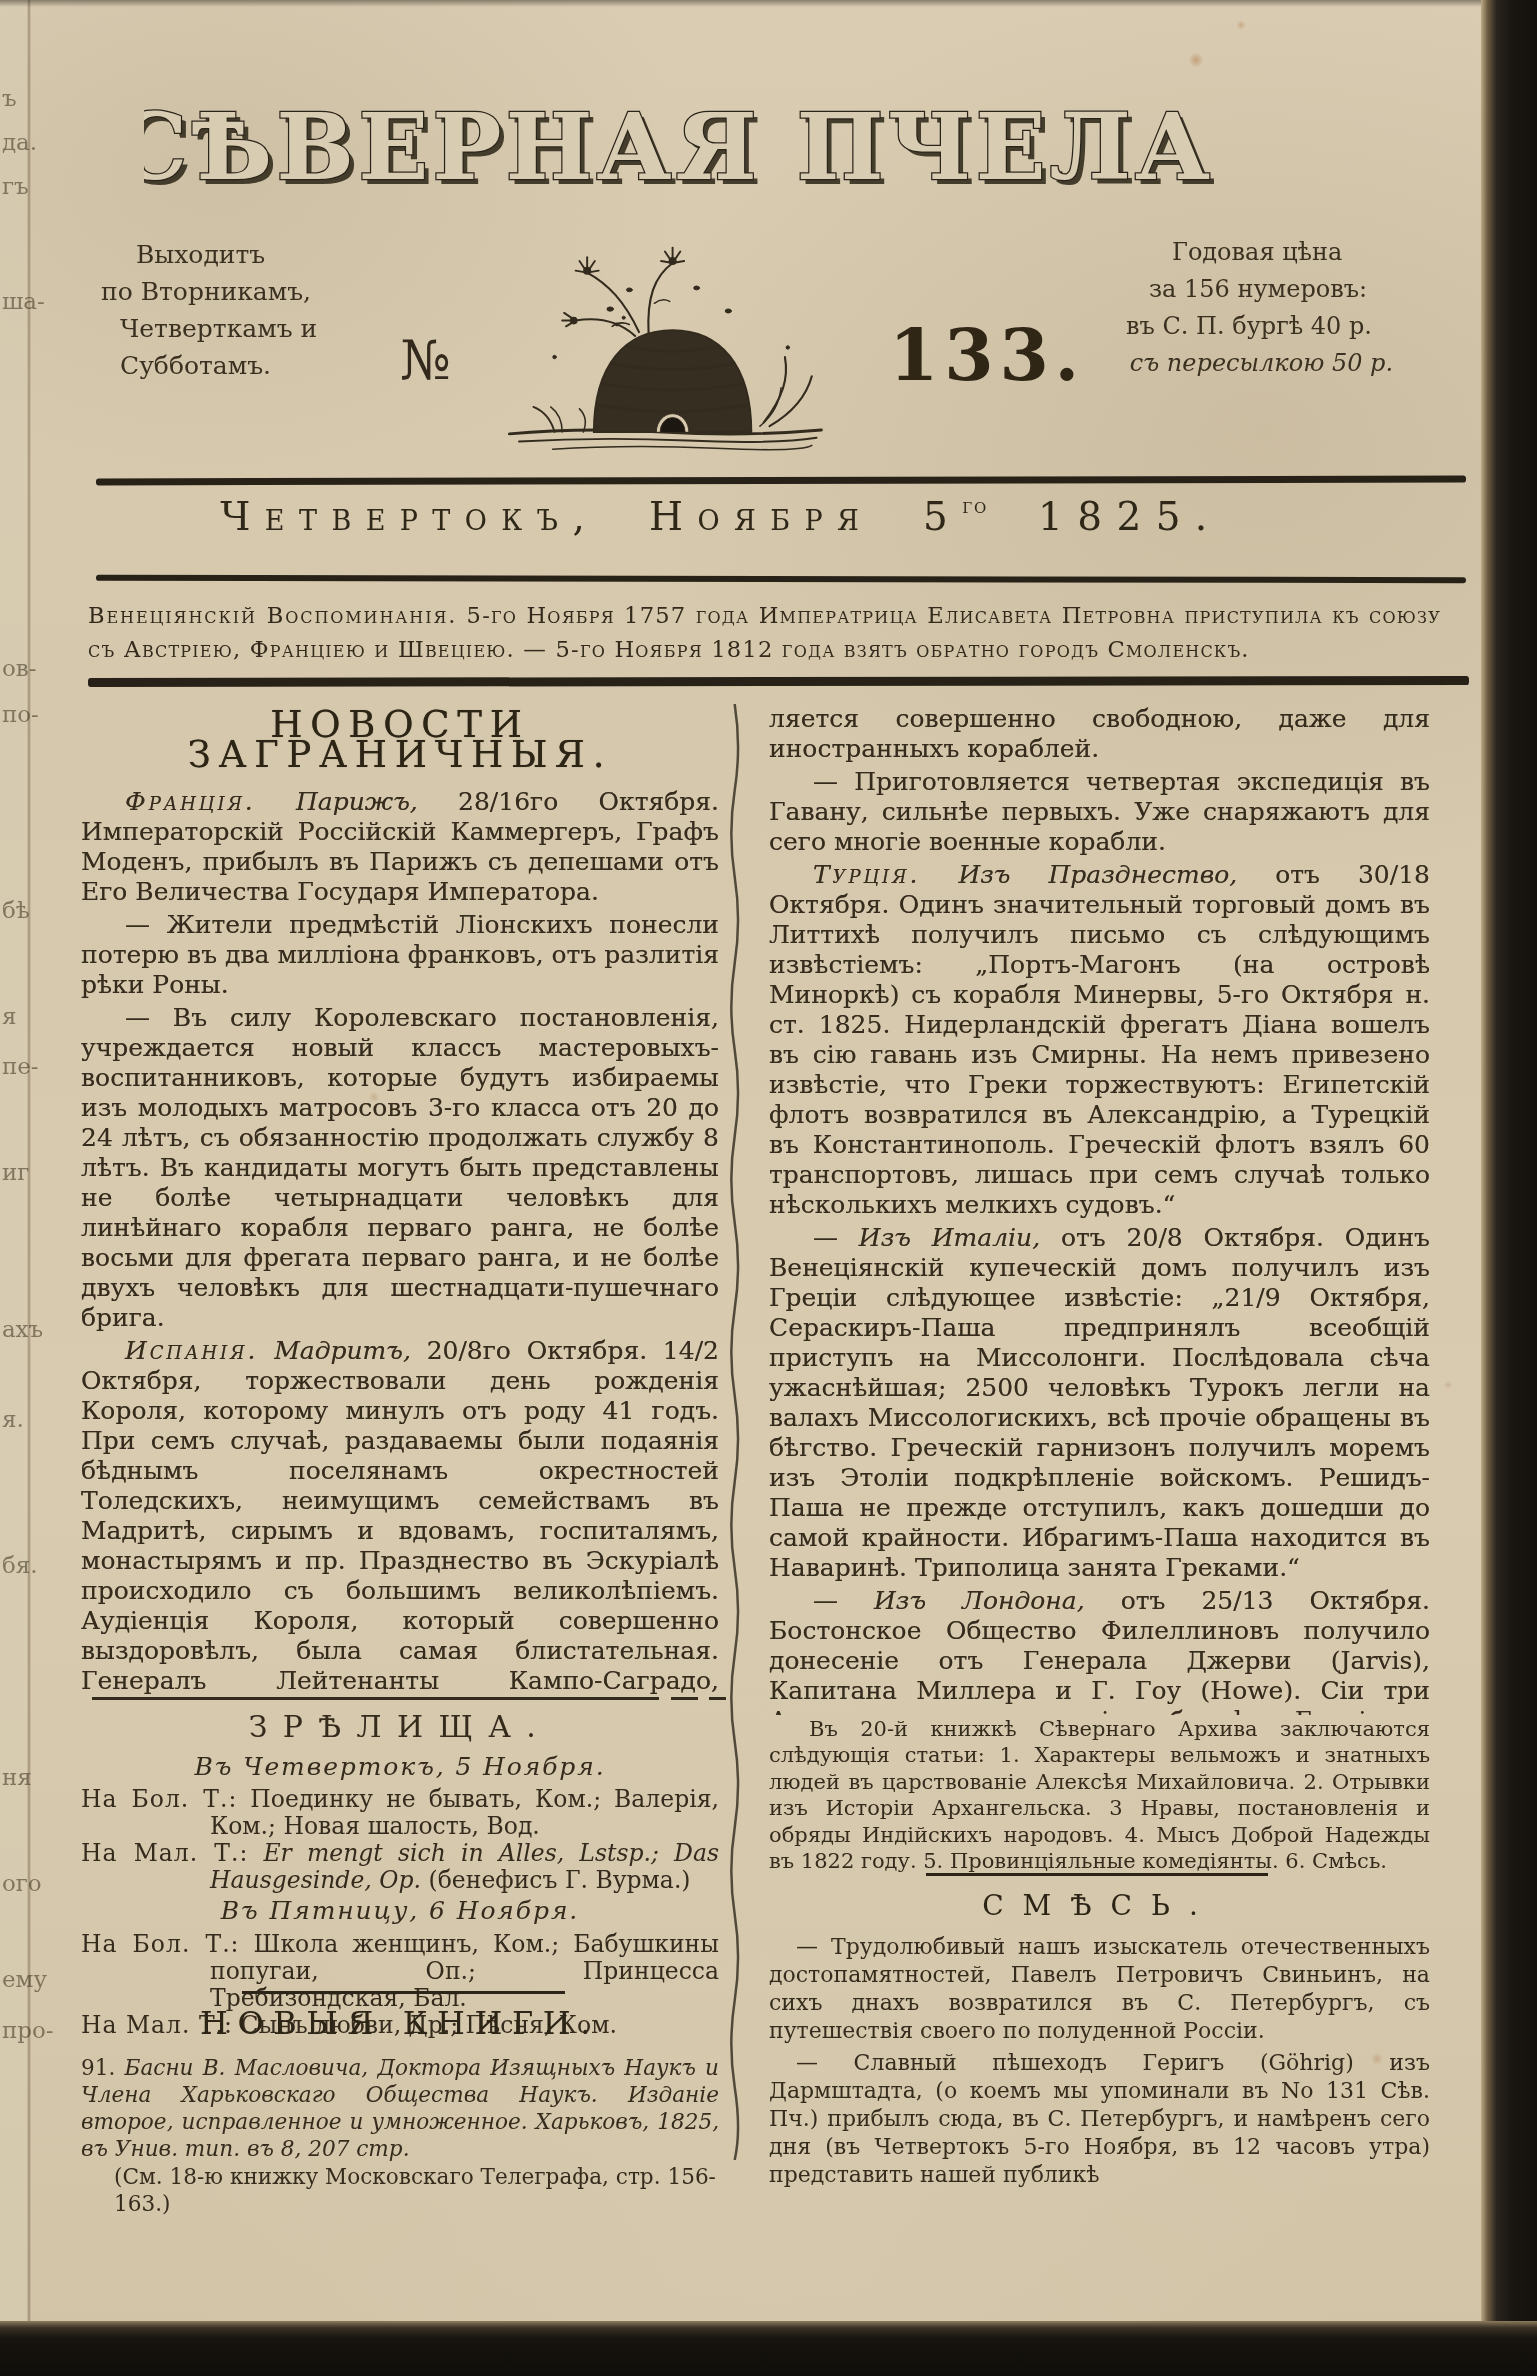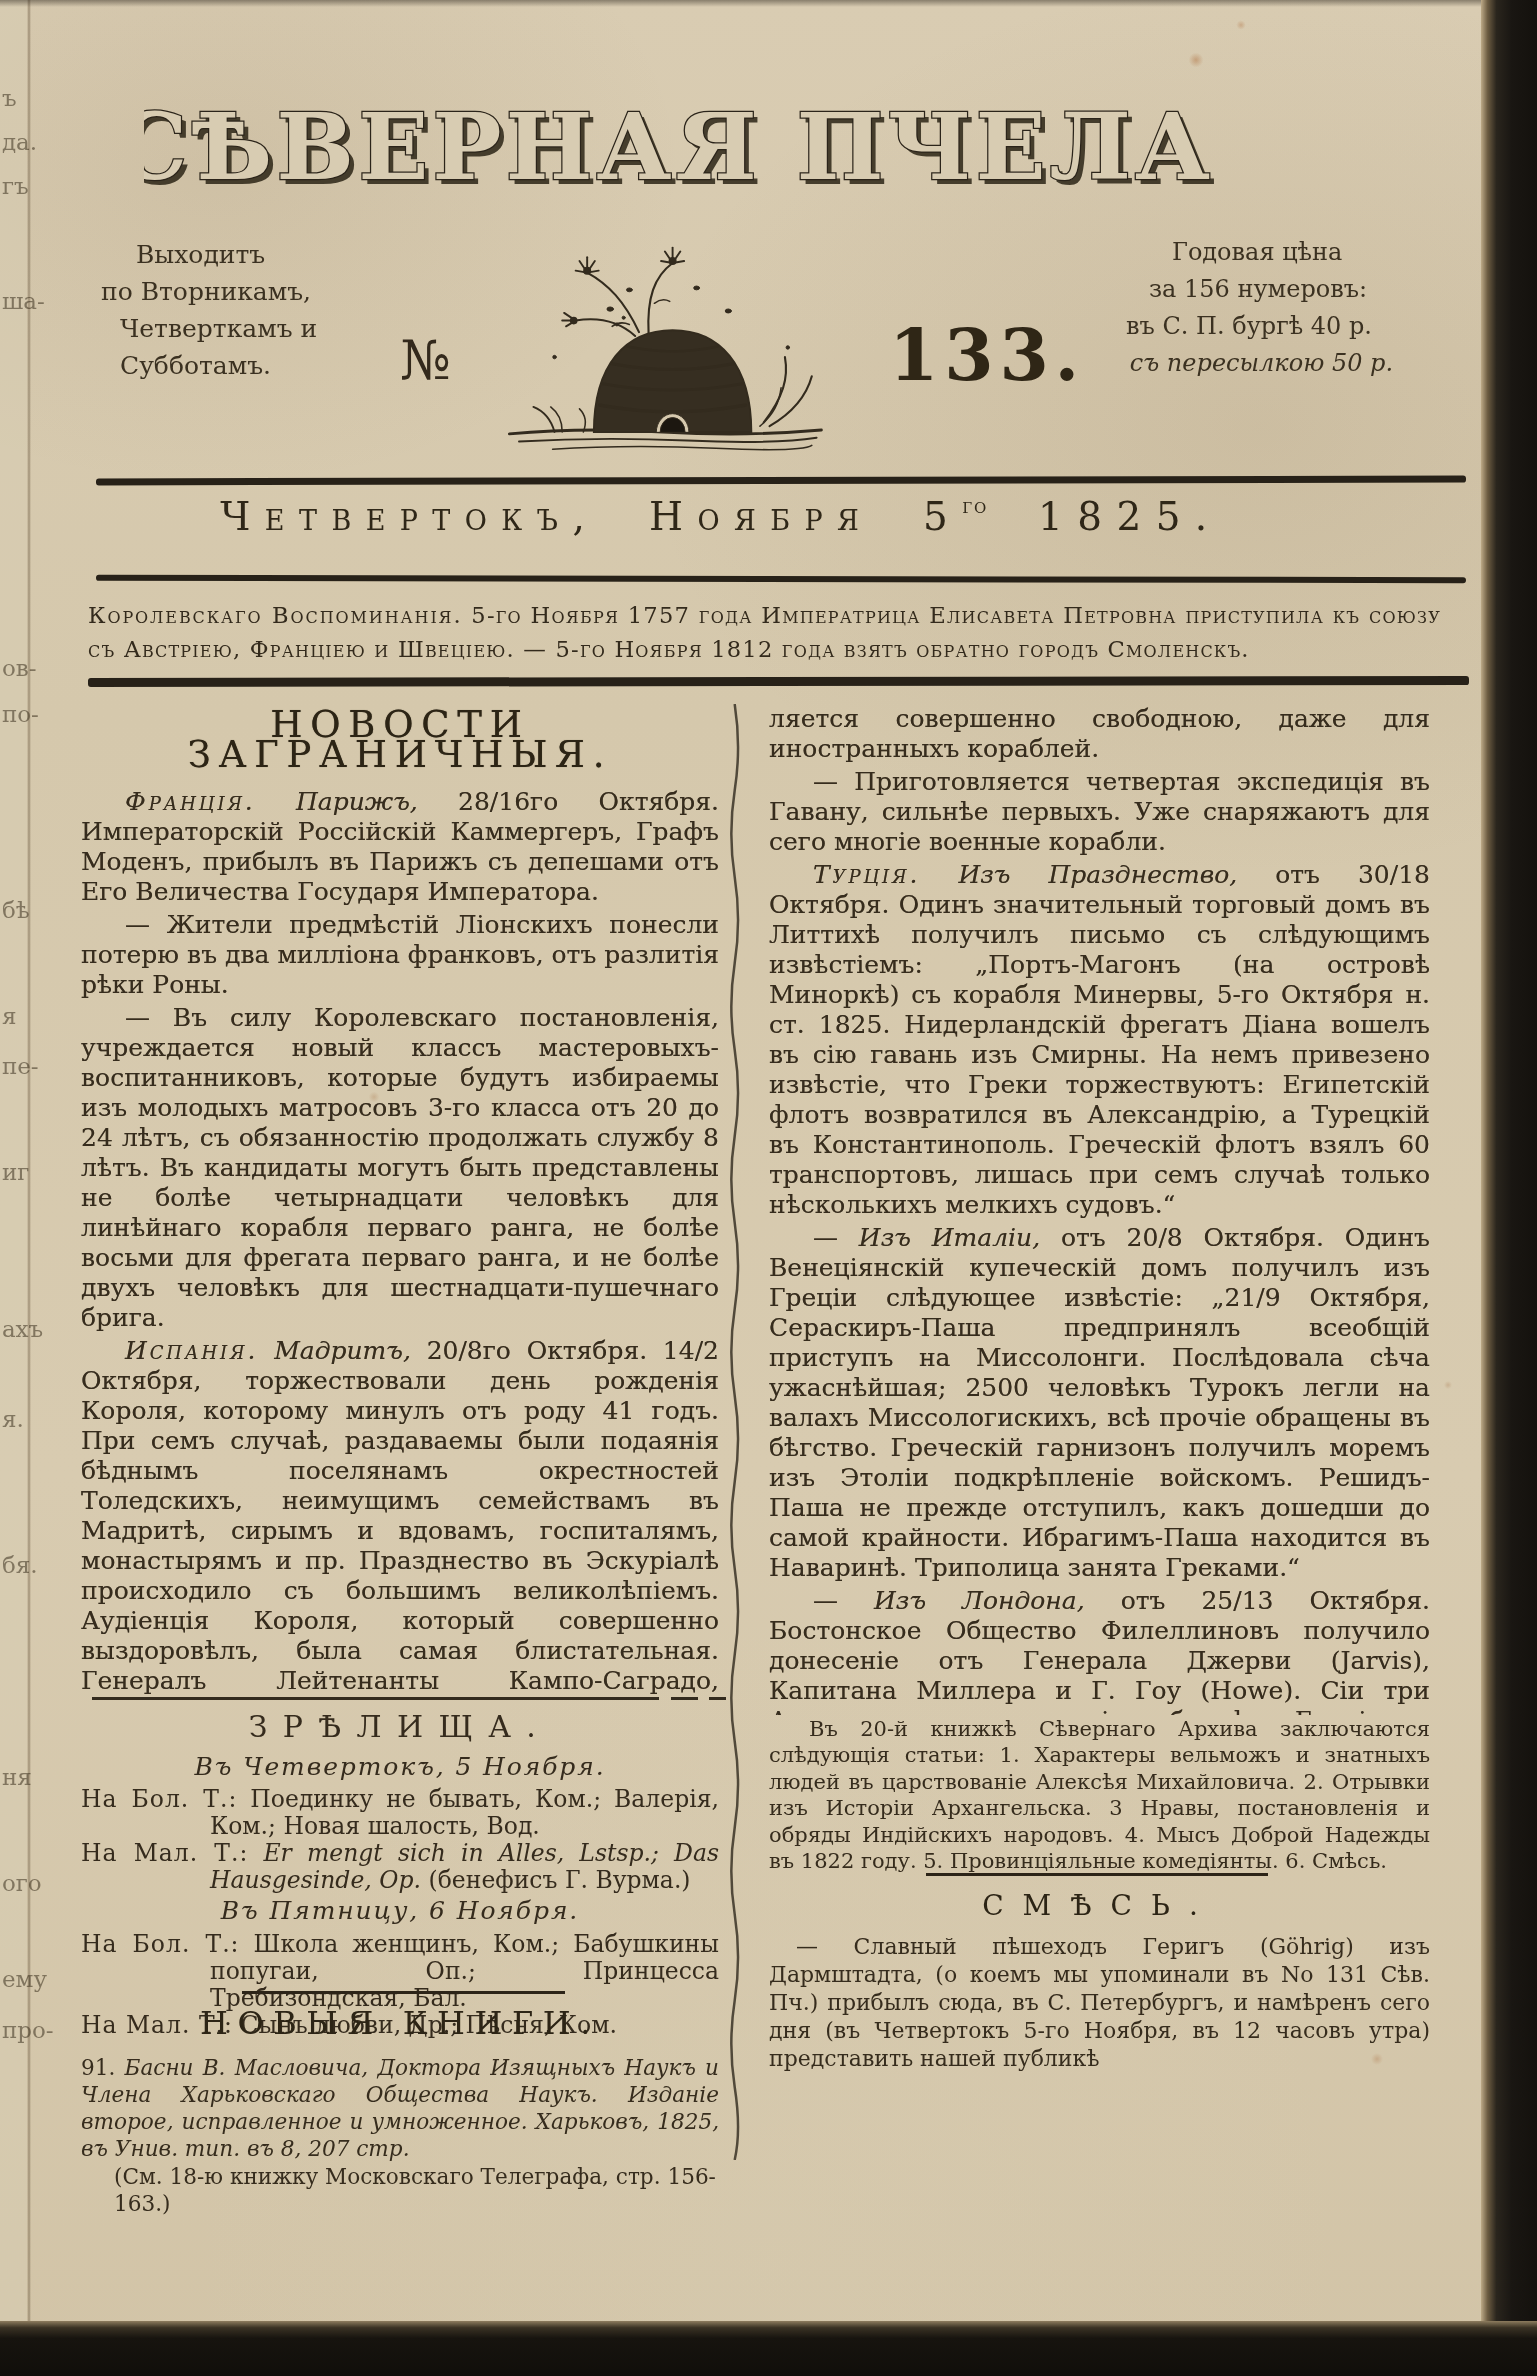--- a/index.html
+++ b/index.html
@@ -202,21 +202,21 @@
     <div class="p3">съ пересылкою 50 р.</div>
   </div>
 
   <div class="abs rule rule-a"></div>
   <div class="abs dateline">
     <span>Четвертокъ, Ноября 5</span><sup>го</sup><span> 1825.</span>
   </div>
   <div class="abs rule rule-b"></div>
 
   <div class="abs memorial">
-    <span class="mem-lead">Королевскаго Воспоминанія.</span>
+    <span class="mem-lead">Венеціянскій Воспоминанія.</span>
     <span>5-го Ноября 1757 года Императрица Елисавета Петровна приступила къ союзу съ Австріею, Франціею и Швеціею. — 5-го Ноября 1812 года взятъ обратно городъ Смоленскъ.</span>
   </div>
   <div class="abs rule rule-c"></div>
 
   <svg class="abs divider-svg" viewBox="0 0 18 1516">
     <path d="M8 0 Q15 45 8 90 T8 180 T8 270 T8 360 T8 450 T8 540 T8 630 T8 720 T8 810 T8 900 T8 990 T8 1080 T8 1170 T8 1260 T8 1350 T8 1440 T8 1516" fill="none" stroke="#3a3226" stroke-width="2.6" opacity=".85"></path>
   </svg>
 
   <div class="abs colL newsbody">
     <h1 class="news-heading">НОВОСТИ ЗАГРАНИЧНЫЯ.</h1>
@@ -297,20 +297,21 @@
       <span class="book-no">91.</span>
       <span>Басни В. Масловича, Доктора Изящныхъ Наукъ и Члена Харьковскаго Общества Наукъ. Изданіе второе, исправленное и умноженное. Харьковъ, 1825, въ Унив. тип. въ 8, 207 стр.</span>
     </p>
     <p class="book-note">(См. 18-ю книжку Московскаго Телеграфа, стр. 156-163.)</p>
   </div>
 
   <div class="abs archive">Въ 20-й книжкѣ Сѣвернаго Архива заключаются слѣдующія статьи: 1. Характеры вельможъ и знатныхъ людей въ царствованіе Алексѣя Михайловича. 2. Отрывки изъ Исторіи Архангельска. 3 Нравы, постановленія и обряды Индійскихъ народовъ. 4. Мысъ Доброй Надежды въ 1822 году. 5. Провинціяльные комедіянты. 6. Смѣсь.</div>
   <div class="abs rule-mix"></div>
   <h2 class="abs mix-heading">СМѢСЬ.</h2>
   <div class="abs mix">
+    <p>— Трудолюбивый нашъ изыскатель отечественныхъ достопамятностей, Павелъ Петровичъ Свиньинъ, на сихъ днахъ возвратился въ С. Петербургъ, съ путешествія своего по полуденной Россіи.</p>
     <p>— Славный пѣшеходъ Геригъ (Göhrig) изъ Дармштадта, (о коемъ мы упоминали въ No 131 Сѣв. Пч.) прибылъ сюда, въ С. Петербургъ, и намѣренъ сего дня (въ Четвертокъ 5-го Ноября, въ 12 часовъ утра) представить нашей публикѣ</p>
   </div>
 
   <div class="abs edge-top"></div>
   <div class="abs edge-right"></div>
   <div class="abs edge-bottom"></div>
 </div>
 
 
 </body></html>

